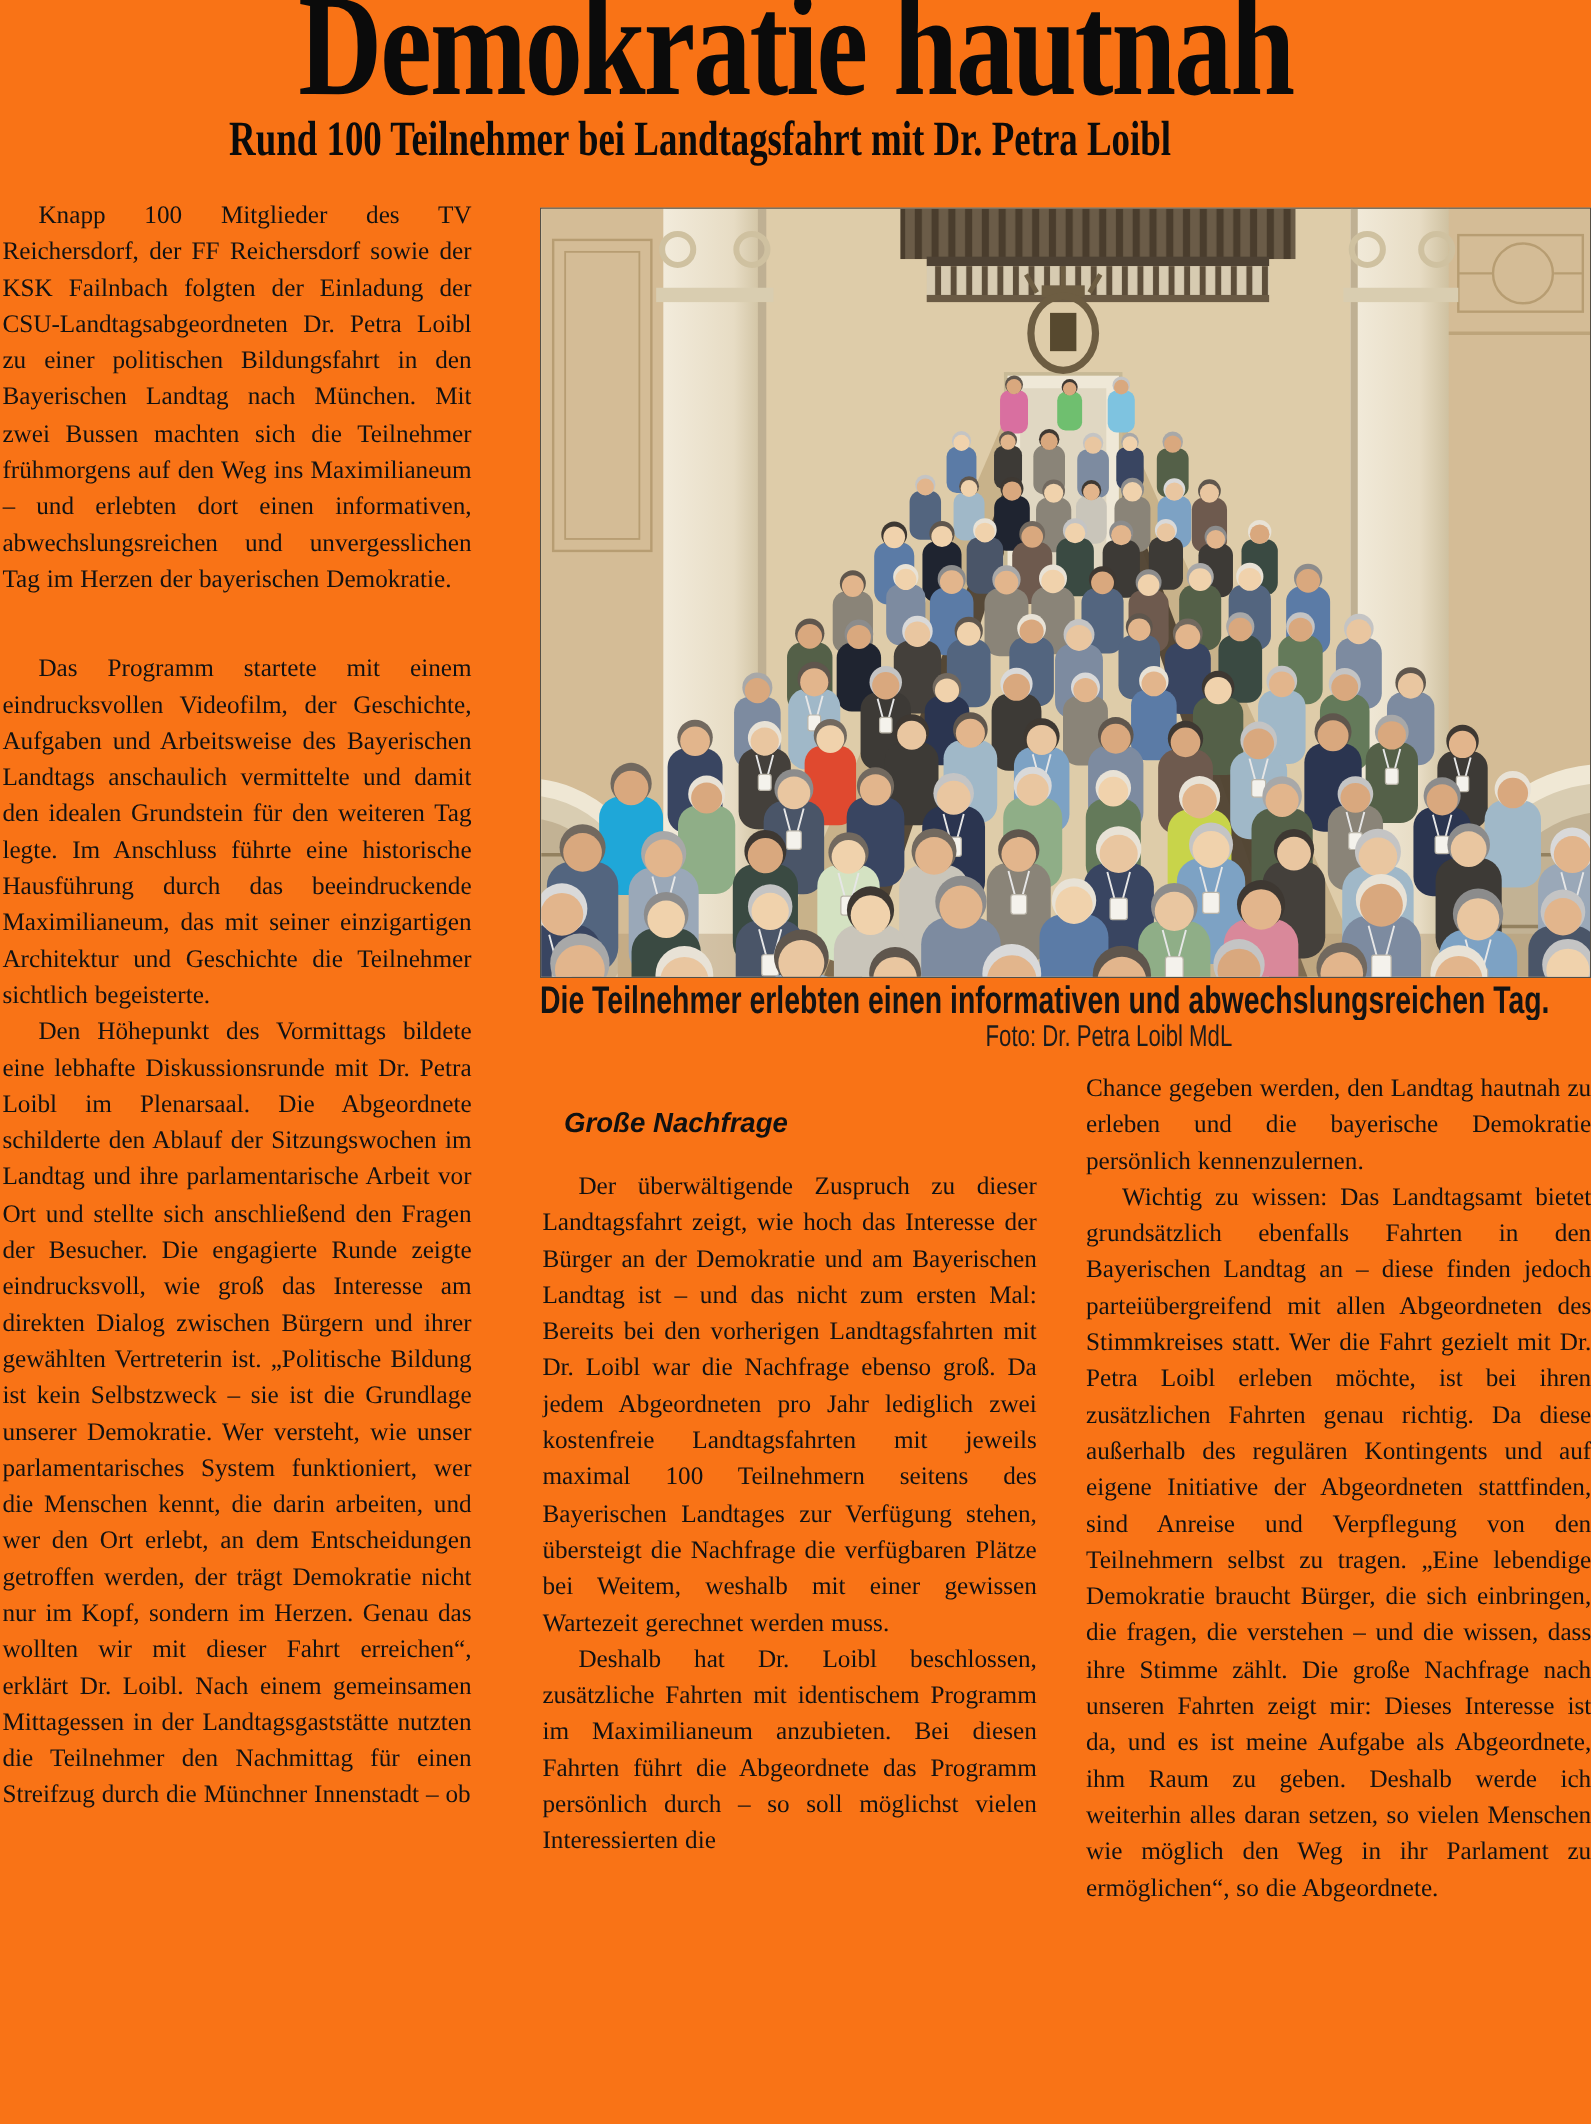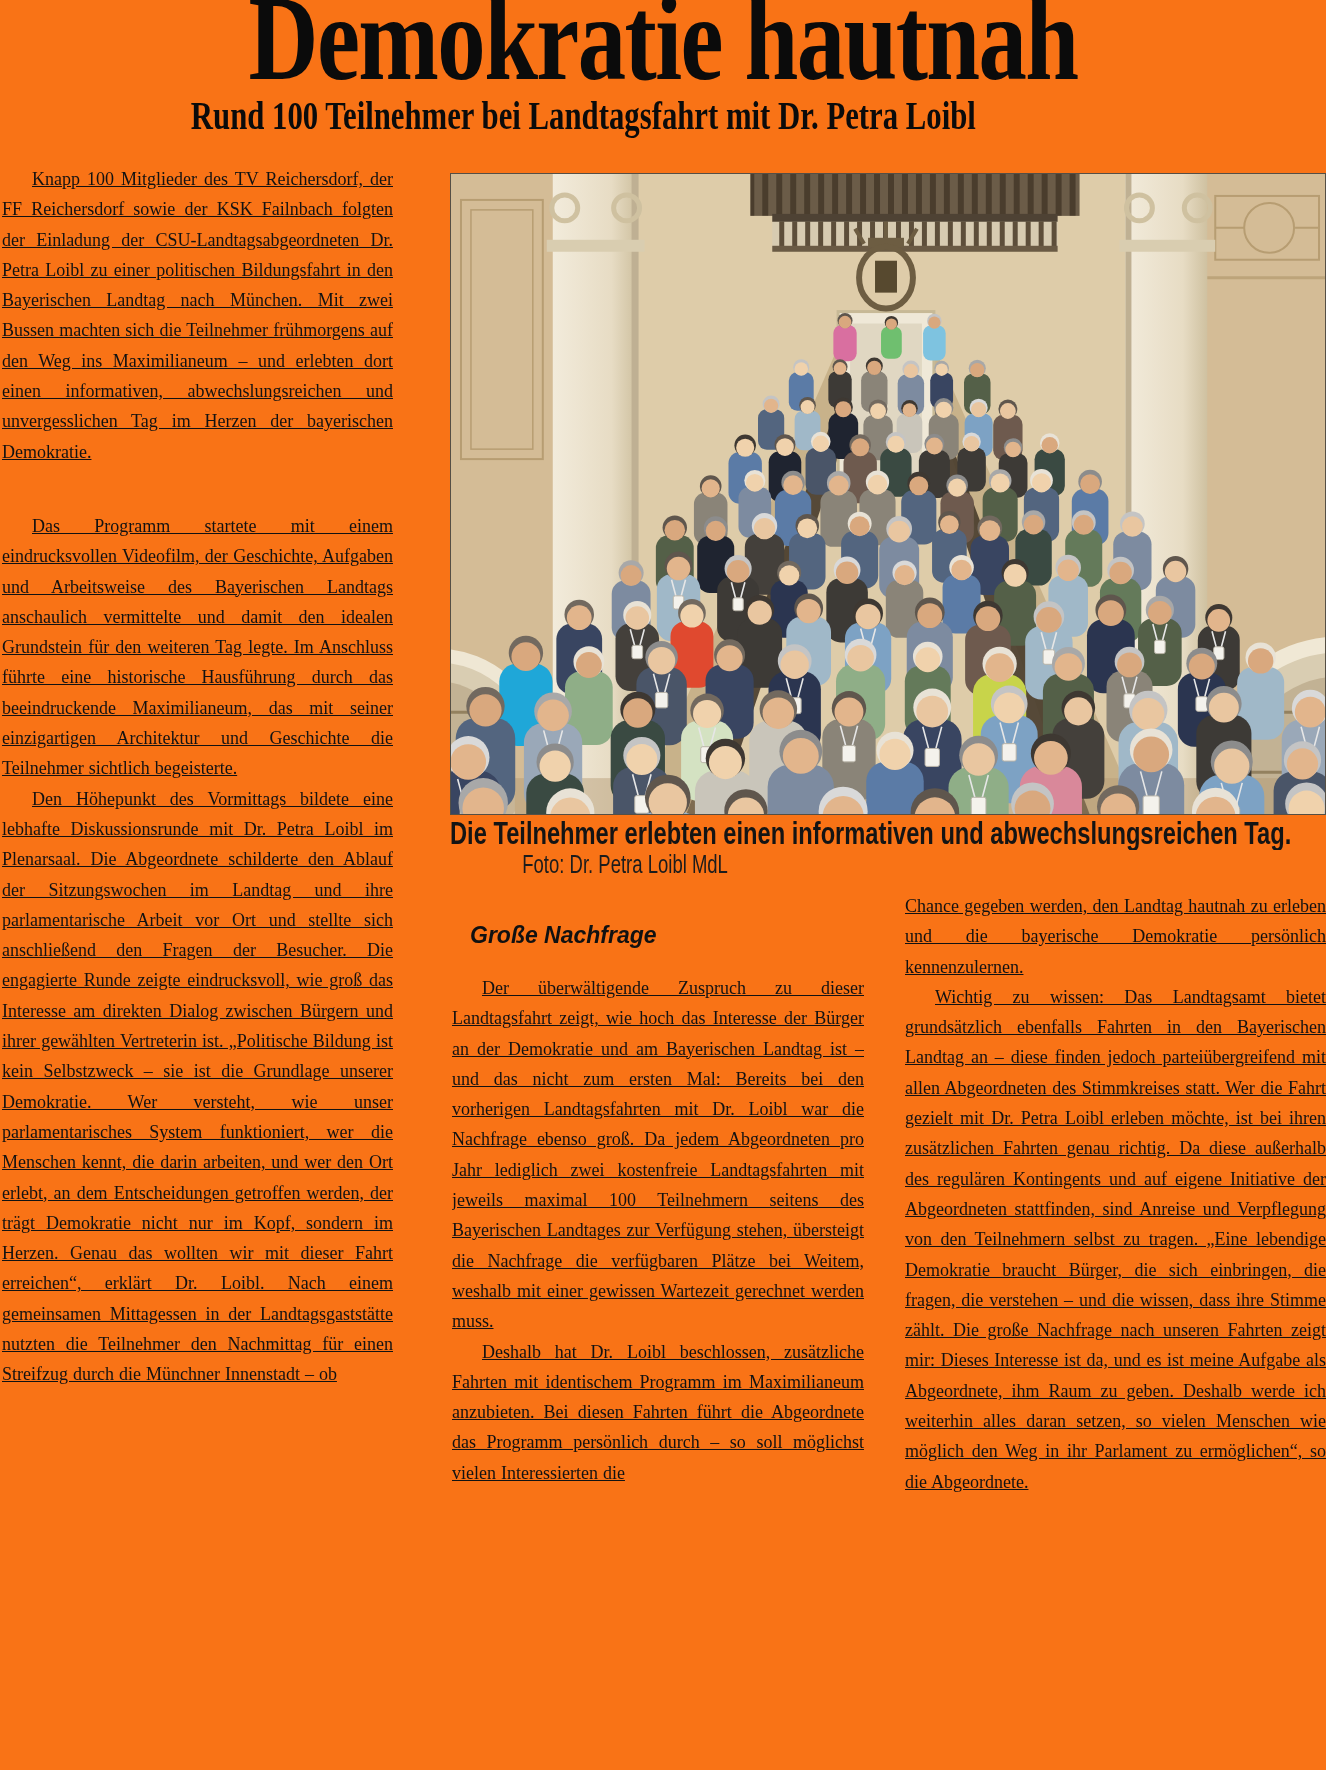--- a/index.html
+++ b/index.html
@@ -12,35 +12,35 @@
         letter-spacing:-2px;transform:scaleX(.80);transform-origin:center;color:#0b0b0b;}
   .subtitle-line{position:absolute;left:0;top:92px;width:1166px;text-align:center;white-space:nowrap;}
   .subtitle-line span{display:inline-block;font-weight:700;font-size:41px;line-height:46px;
         transform:scaleX(.75);transform-origin:center;color:#0b0b0b;}
 
   
   .col{position:absolute;overflow:hidden;}
   .col-left{left:2px;top:164px;width:391px;height:1603px;}
   .col-mid{left:452px;top:891px;width:412px;height:876px;}
   .col-right{left:905px;top:891px;width:421px;height:876px;}
-  .body-p{margin:0;font-size:18px;line-height:30.3px;text-align:justify;text-justify:inter-word;
-        word-spacing:.5px;color:#121212;text-decoration:underline;}
+  .body-p{margin:0;font-size:21px;line-height:30.3px;text-align:justify;text-justify:inter-word;
+        word-spacing:.5px;color:#121212;}
   .body-p.indent{text-indent:30px;}
   .body-p.gap{margin-top:44px;}
   .col-heading{font-family:"Liberation Sans", sans-serif;font-style:italic;font-weight:700;
         font-size:23px;line-height:36px;margin:26px 0 20px 18px;color:#111;}
 
   
   .photo{position:absolute;left:450px;top:173px;width:876px;height:642px;margin:0;
         border:1px solid #554f45;box-sizing:border-box;background:#d9c7a4;}
   .photo svg{display:block;width:100%;height:100%;}
   .caption{position:absolute;left:450px;top:816px;width:876px;white-space:nowrap;overflow:hidden;}
   .caption span{display:inline-block;font-family:"Liberation Sans", sans-serif;font-weight:700;
         font-size:32px;line-height:34px;transform:scaleX(.74);transform-origin:left;color:#141414;}
-  .credit{position:absolute;left:450px;top:851px;width:876px;text-align:left;white-space:nowrap;}
+  .credit{position:absolute;left:450px;top:851px;width:876px;text-align:center;white-space:nowrap;}
   .credit span{display:inline-block;font-family:"Liberation Sans", sans-serif;font-weight:400;
         font-size:25px;line-height:27px;transform:scaleX(.74);transform-origin:right;color:#1c1c1c;}
 </style>
 </head>
 <body>
 
 <div id="page">
 
   <header>
     <div class="title-line">

